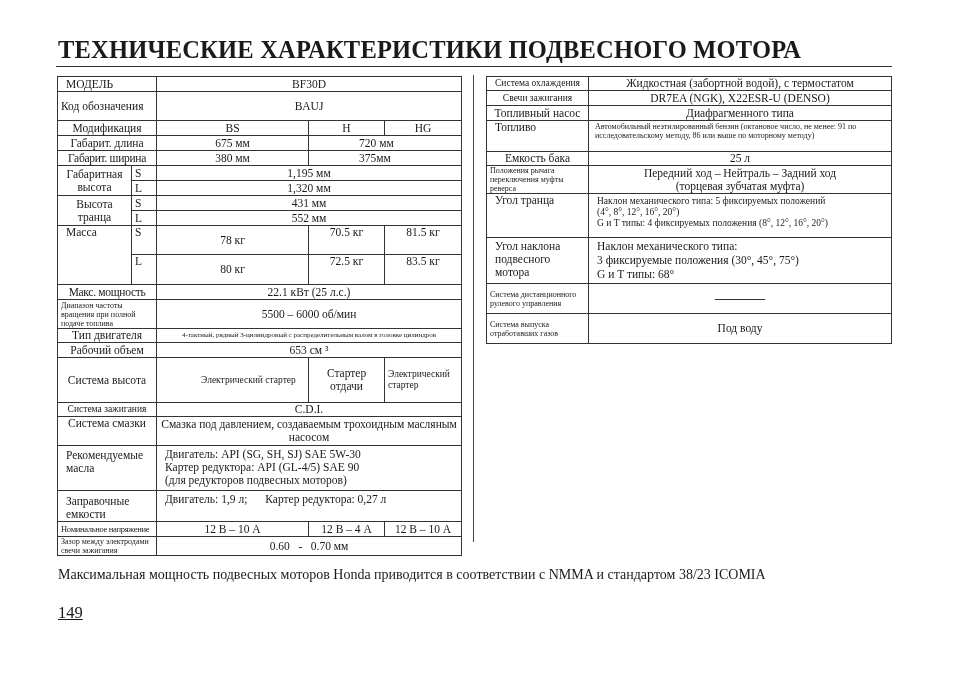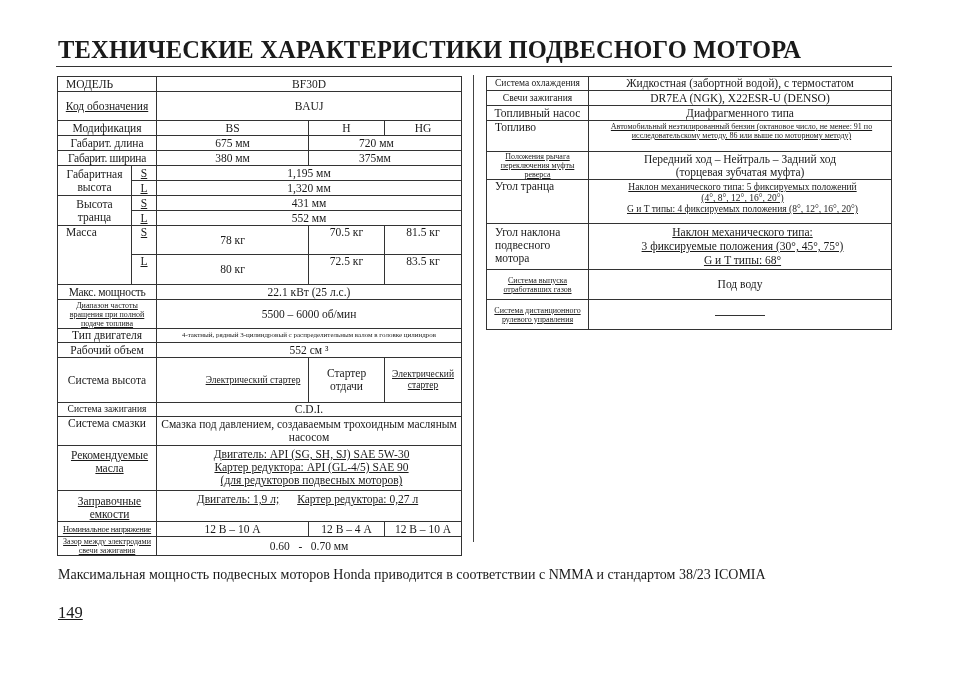--- a/index.html
+++ b/index.html
@@ -9,21 +9,21 @@
            letter-spacing:0.2px; white-space:nowrap; }
   .title-rule { position:absolute; left:56px; top:66px; width:836px; height:1px; background:#333; }
   .vdivider { position:absolute; left:473px; top:75px; width:1px; height:467px; background:#444; }
 
   table.spec { position:absolute; border-collapse:collapse; table-layout:fixed; }
   table.spec td { border:1px solid #333; padding:0 3px; vertical-align:middle;
                   font-size:11.5px; line-height:13px; overflow:hidden; }
   #left-table { left:57px; top:76px; width:404px; }
   #right-table { left:486px; top:76px; width:405px; }
   .c { text-align:center; }
-  .l { text-align:center;text-decoration:underline; }
+  .l { text-align:left; }
   .top { vertical-align:top !important; }
   .tiny { font-size:8px !important; line-height:9px !important; }
   .small { font-size:9.5px !important; line-height:11px !important; }
   .narrow { letter-spacing:-0.3px; }
   .footnote { position:absolute; left:58px; top:567px; font-size:14px; white-space:nowrap; }
   .pagenum { position:absolute; left:58px; top:603px; font-size:16.5px;text-decoration:underline; }
   .dash-line { display:inline-block; width:50px; border-bottom:1px solid #333; vertical-align:middle; }
   .ml4 { padding-left:8px !important; }
   .gap { display:inline-block; width:18px; }
 </style>
@@ -105,21 +105,21 @@
   <tr style="height:29px">
     <td colspan="2" class="l tiny">Диапазон частоты вращения при полной подаче топлива</td>
     <td colspan="3" class="c">5500 – 6000 об/мин</td>
   </tr>
   <tr style="height:14px">
     <td colspan="2" class="c">Тип двигателя</td>
     <td colspan="3" class="c tiny" style="font-size:7px !important;white-space:nowrap">4-тактный, рядный 3-цилиндровый с распределительным валом в головке цилиндров</td>
   </tr>
   <tr style="height:15px">
     <td colspan="2" class="c">Рабочий объем</td>
-    <td colspan="3" class="c">552 см ³</td>
+    <td colspan="3" class="c">653 см ³</td>
   </tr>
   <tr style="height:45px">
     <td colspan="2" class="c">Система высота</td>
     <td class="l small" style="padding-left:44px;width:80px">Электрический стартер</td>
     <td class="c">Стартер отдачи</td>
     <td class="l small">Электрический стартер</td>
   </tr>
   <tr style="height:13px">
     <td colspan="2" class="c small">Система зажигания</td>
     <td colspan="3" class="c">C.D.I.</td>
@@ -131,21 +131,21 @@
   <tr style="height:45px">
     <td colspan="2" class="l top ml4" style="padding-top:3px">Рекомендуемые масла</td>
     <td colspan="3" class="l top" style="padding-top:2px;padding-left:8px">
       <div>Двигатель: API (SG, SH, SJ) SAE 5W-30</div>
       <div>Картер редуктора: API (GL-4/5) SAE 90</div>
       <div>(для редукторов подвесных моторов)</div>
     </td>
   </tr>
   <tr style="height:29px">
     <td colspan="2" class="l top ml4" style="padding-top:4px">Заправочные емкости</td>
-    <td colspan="3" class="l top" style="padding-top:2px;padding-left:0">
+    <td colspan="3" class="l top" style="padding-top:2px;padding-left:8px">
       <span>Двигатель: 1,9 л;</span><span class="gap"></span><span>Картер редуктора: 0,27 л</span>
     </td>
   </tr>
   <tr style="height:15px">
     <td colspan="2" class="l tiny narrow" style="font-size:8.5px !important">Номинальное напряжение</td>
     <td class="c">12 В – 10 А</td>
     <td class="c">12 В – 4 А</td>
     <td class="c">12 В – 10 А</td>
   </tr>
   <tr style="height:18px">
@@ -170,20 +170,24 @@
     <td class="c">DR7EA (NGK), X22ESR-U (DENSO)</td>
   </tr>
   <tr style="height:15px">
     <td class="c">Топливный насос</td>
     <td class="c">Диафрагменного типа</td>
   </tr>
   <tr style="height:31px">
     <td class="top ml4">Топливо</td>
     <td class="top l tiny" style="padding-left:6px;padding-top:1px">Автомобильный неэтилированный бензин (октановое число, не менее: 91 по исследовательскому методу, 86 или выше по моторному методу)</td>
   </tr>
+  <tr style="height:14px">
+    <td class="c">Емкость бака</td>
+    <td class="c">25 л</td>
+  </tr>
   <tr style="height:28px">
     <td class="l tiny">Положения рычага переключения муфты реверса</td>
     <td class="c">
       <div>Передний ход – Нейтраль – Задний ход</div>
       <div>(торцевая зубчатая муфта)</div>
     </td>
   </tr>
   <tr style="height:44px">
     <td class="top ml4">Угол транца</td>
     <td class="top l small" style="padding-left:8px;padding-top:2px">
@@ -194,24 +198,24 @@
   </tr>
   <tr style="height:46px">
     <td class="top ml4" style="padding-top:2px">Угол наклона подвесного мотора</td>
     <td class="top l" style="padding-left:8px;padding-top:1px;line-height:14px">
       <div>Наклон механического типа:</div>
       <div>3 фиксируемые положения (30°, 45°, 75°)</div>
       <div>G и T типы: 68°</div>
     </td>
   </tr>
   <tr style="height:30px">
+    <td class="l tiny">Система дистанционного рулевого управления</td>
+    <td class="c"><span class="dash-line"></span></td>
+  </tr>
+  <tr style="height:30px">
     <td class="l tiny">Система выпуска отработавших газов</td>
     <td class="c">Под воду</td>
   </tr>
-  <tr style="height:30px">
-    <td class="l tiny">Система дистанционного рулевого управления</td>
-    <td class="c"><span class="dash-line"></span></td>
-  </tr>
 </tbody>
   </table>
 
 <div class="footnote">Максимальная мощность подвесных моторов Honda приводится в соответствии с NMMA и стандартом 38/23 ICOMIA</div>
 <div class="pagenum">149</div>
 
 </body></html>

